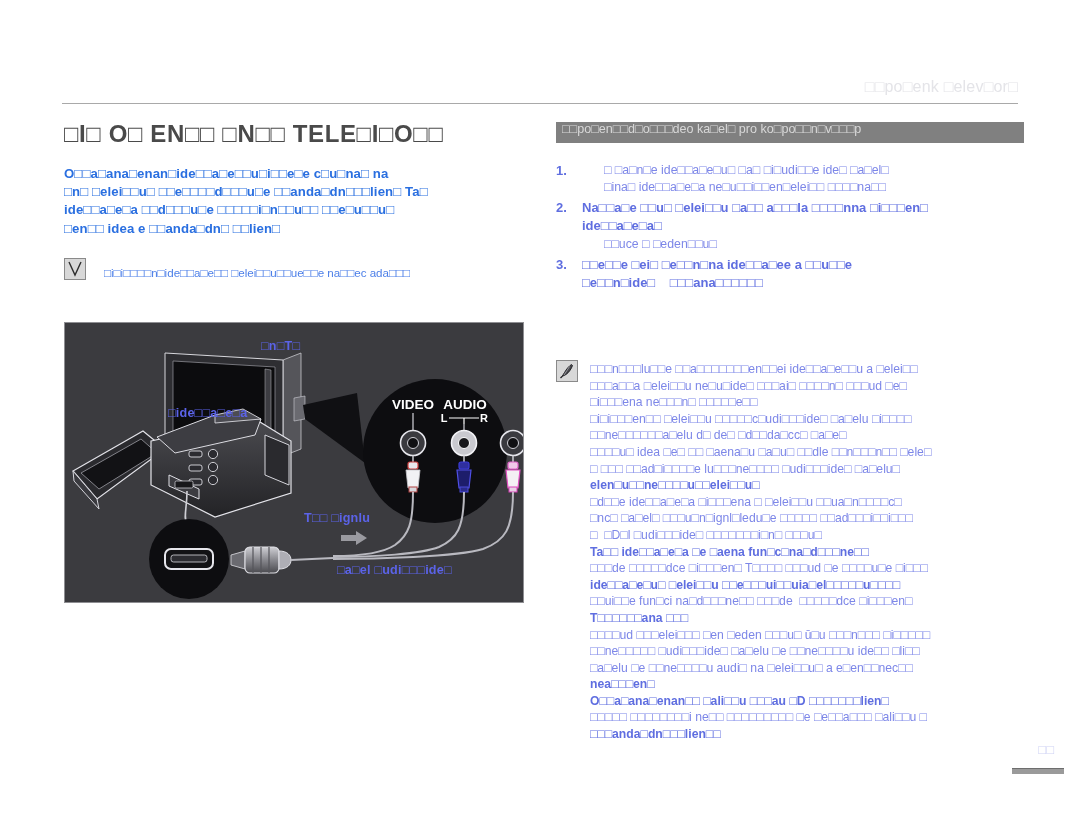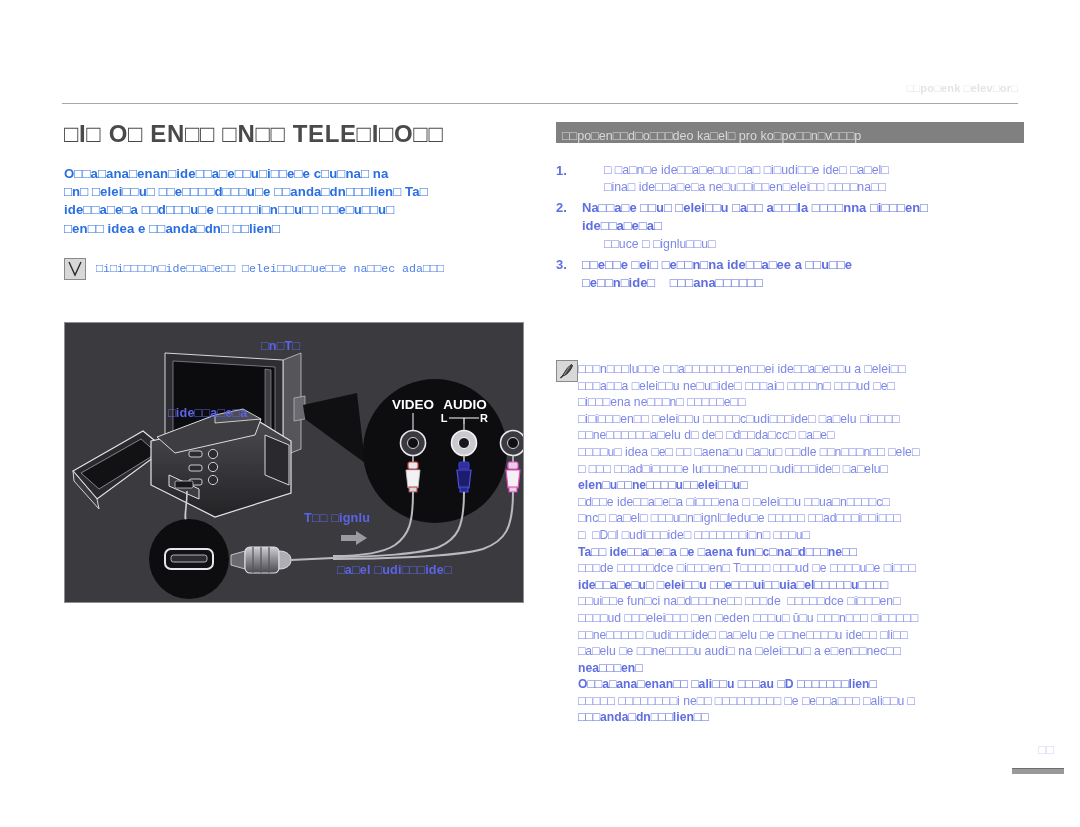--- a/index.html
+++ b/index.html
@@ -17,26 +17,25 @@
 
   
   #running-header {
     position: absolute;
     left: 62px;
     top: 78px;
     width: 956px;
     text-align: right;
   }
   #running-header .rh-text {
-    font-size: 11px;
+    font-size: 16px;
     color: #e4e4e8;
     letter-spacing: .2px;
     white-space: pre;
     display: inline-block;
-    font-weight: bold;
   }
   #header-rule {
     position: absolute;
     left: 62px;
     top: 103px;
     width: 956px;
     height: 1px;
     background: #a9a9a9;
   }
 
@@ -68,23 +67,22 @@
     letter-spacing: .1px;
   }
 
   
   #left-note {
     position: absolute;
     left: 64px;
     top: 258px;
     width: 470px;
     display: flex;
-    align-items: flex-start;
-    gap: 10px;
-    font-family: Liberation Mono, monospace;
+    align-items: flex-end;
+    gap: 18px;
   }
   .icon-box {
     width: 22px;
     height: 22px;
     flex: 0 0 22px;
     background: #d8d8d8;
     border: 1px solid #8a8a8a;
     box-sizing: border-box;
     position: relative;
   }
@@ -136,21 +134,21 @@
     position: absolute;
     left: 556px;
     top: 122px;
     width: 524px;
   }
   #section-band {
     width: 468px;
     height: 21px;
     background: #808080;
     display: flex;
-    align-items: flex-end;
+    align-items: flex-start;
     padding-left: 6px;
     box-sizing: border-box;
   }
   #section-band .band-text {
     font-size: 12.6px;
     color: #d8d8d8;
     white-space: pre;
   }
 
   .steps {
@@ -189,20 +187,21 @@
   }
 
   
   #right-note {
     position: absolute;
     left: 556px;
     top: 360px;
     width: 524px;
     display: flex;
     align-items: flex-start;
+    gap: 12px;
   }
   #right-note .notes-body {
     flex: 1 1 auto;
     min-width: 0;
     padding-top: 1px;
   }
   .note-line {
     font-size: 12.2px;
     color: #7d87e8;
     line-height: 16.6px;
@@ -411,21 +410,21 @@
         <span class="step-sub" style="display:block">□ □a□n□e ide□□a□e□u□ □a□ □i□udi□□e ide□ □a□el□</span>
         <span class="step-sub" style="display:block">□ina□ ide□□a□e□a ne□u□□i□□en□elei□□ □□□□na□□</span>
       </span>
     </div>
 
     <div class="step">
       <span class="step-num">2.</span>
       <span class="step-body">
         <span class="step-main" style="display:block">Na□□a□e □□u□ □elei□□u □a□□ a□□□la □□□□nna □i□□□en□
 ide□□a□e□a□</span>
-        <span class="step-sub" style="display:block">□□uce □ □ignlu□□u□</span>
+        <span class="step-sub" style="display:block">□□uce □ □eden□□u□</span>
       </span>
     </div>
 
     <div class="step">
       <span class="step-num">3.</span>
       <span class="step-body">
         <span class="step-main" style="display:block">□□e□□e □ei□ □e□□n□na ide□□a□ee a □□u□□e
 □e□□n□ide□    □□□ana□□□□□□</span>
       </span>
     </div>
@@ -450,20 +449,21 @@
     <span class="note-line" style="display:block">□□□□u□ idea □e□ □□ □aena□u □a□u□ □□dle □□n□□□n□□ □ele□</span>
     <span class="note-line" style="display:block">□ □□□ □□ad□i□□□□e lu□□□ne□□□□ □udi□□□ide□ □a□elu□</span>
     <span class="note-line b" style="display:block">elen□u□□ne□□□□u□□elei□□u□</span>
     <span class="note-line" style="display:block">□d□□e ide□□a□e□a □i□□□ena □ □elei□□u □□ua□n□□□□c□</span>
     <span class="note-line" style="display:block">□nc□ □a□el□ □□□u□n□ignl□ledu□e □□□□□ □□ad□□□i□□i□□□</span>
     <span class="note-line" style="display:block">□  □D□l □udi□□□ide□ □□□□□□□i□n□ □□□u□</span>
     <span class="note-line b" style="display:block">Ta□□ ide□□a□e□a □e □aena fun□c□na□d□□□ne□□</span>
     <span class="note-line" style="display:block">□□□de □□□□□dce □i□□□en□ T□□□□ □□□ud □e □□□□u□e □i□□□</span>
     <span class="note-line b" style="display:block">ide□□a□e□u□ □elei□□u □□e□□□ui□□uia□el□□□□□u□□□□</span>
     <span class="note-line" style="display:block">□□ui□□e fun□ci na□d□□□ne□□ □□□de  □□□□□dce □i□□□en□</span>
+    <span class="note-line b" style="display:block">T□□□□□□ana □□□</span>
     <span class="note-line" style="display:block">□□□□ud □□□elei□□□ □en □eden □□□u□ ū□u □□□n□□□ □i□□□□□</span>
     <span class="note-line" style="display:block">□□ne□□□□□ □udi□□□ide□ □a□elu □e □□ne□□□□u ide□□ □li□□</span>
     <span class="note-line" style="display:block">□a□elu □e □□ne□□□□u audi□ na □elei□□u□ a e□en□□nec□□</span>
     <span class="note-line b" style="display:block">nea□□□en□</span>
     <span class="note-line b" style="display:block">O□□a□ana□enan□□ □ali□□u □□□au □D □□□□□□□lien□</span>
     <span class="note-line" style="display:block">□□□□□ □□□□□□□□i ne□□ □□□□□□□□□ □e □e□□a□□□ □ali□□u □</span>
     <span class="note-line b" style="display:block">□□□anda□dn□□□lien□□</span>
   </span>
 </div>
 

